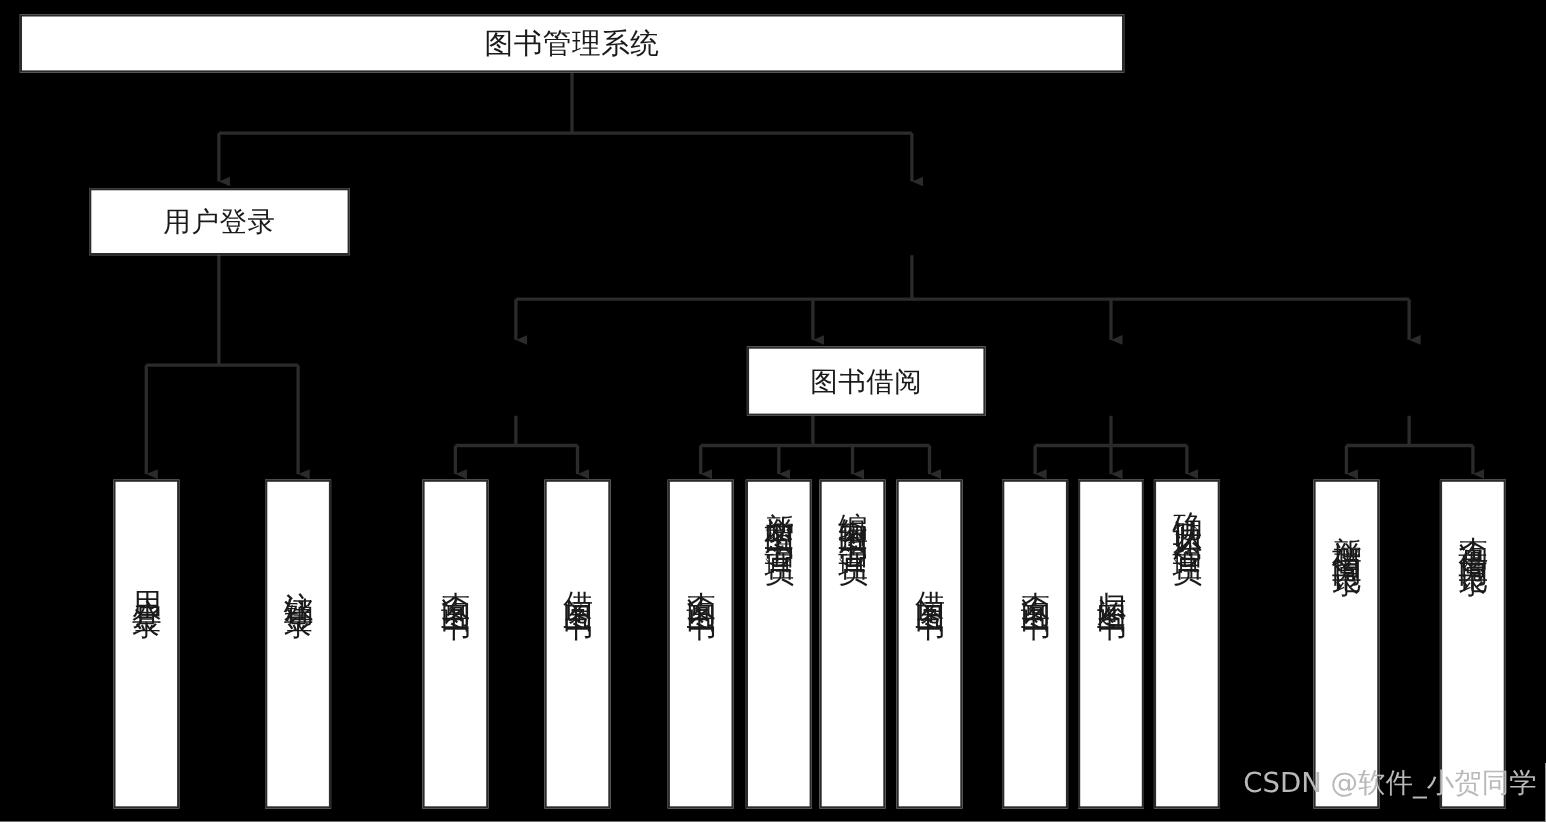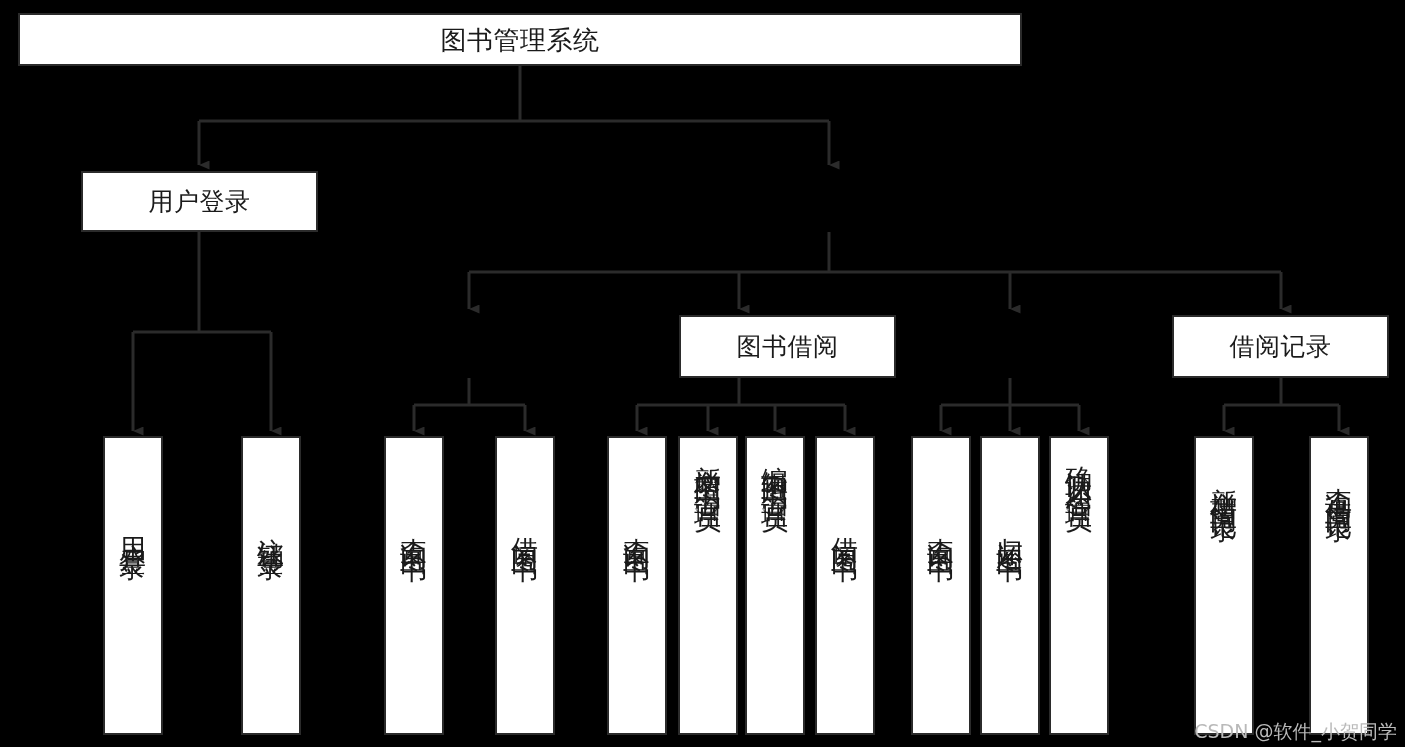--- a/index.html
+++ b/index.html
@@ -66,22 +66,22 @@
   
   .node.vert.short {
     padding-top: 78px;
   }
   .node.vert.medium {
     padding-top: 28px;
   }
   .watermark {
     position: absolute;
     right: 8px;
-    bottom: 2px;
-    font-size: 19px;
+    bottom: 19px;
+    font-size: 25px;
     color: #b9b9b9;
     white-space: nowrap;
     font-family: "DejaVu Sans", "Liberation Sans", sans-serif;
   }
 </style>
 </head>
 <body>
 
 <div id="diagram-root">
 
@@ -142,23 +142,20 @@
     <span class="node-label">图书管理系统</span>
   </div>
 
   <div class="node horiz" style="left:81px; top:171px; width:237px; height:61px;">
     <span class="node-label">用户登录</span>
   </div>
 
   <div class="node horiz" style="left:631px; top:315px; width:217px; height:63px;margin-left:48px;">
     <span class="node-label">图书借阅</span>
   </div>
-  <div class="node horiz" style="left:1172px; top:315px; width:217px; height:63px;">
-    <span class="node-label">借阅记录</span>
-  </div>
 
   <div class="node vert short" style="left:103px; top:436px; width:60px; height:299px;">
     <span class="node-label">用户登录</span>
   </div>
   <div class="node vert short" style="left:241px; top:436px; width:60px; height:299px;">
     <span class="node-label">注销登录</span>
   </div>
 
   <div class="node vert short" style="left:384px; top:436px; width:60px; height:299px;">
     <span class="node-label">查询图书</span>

